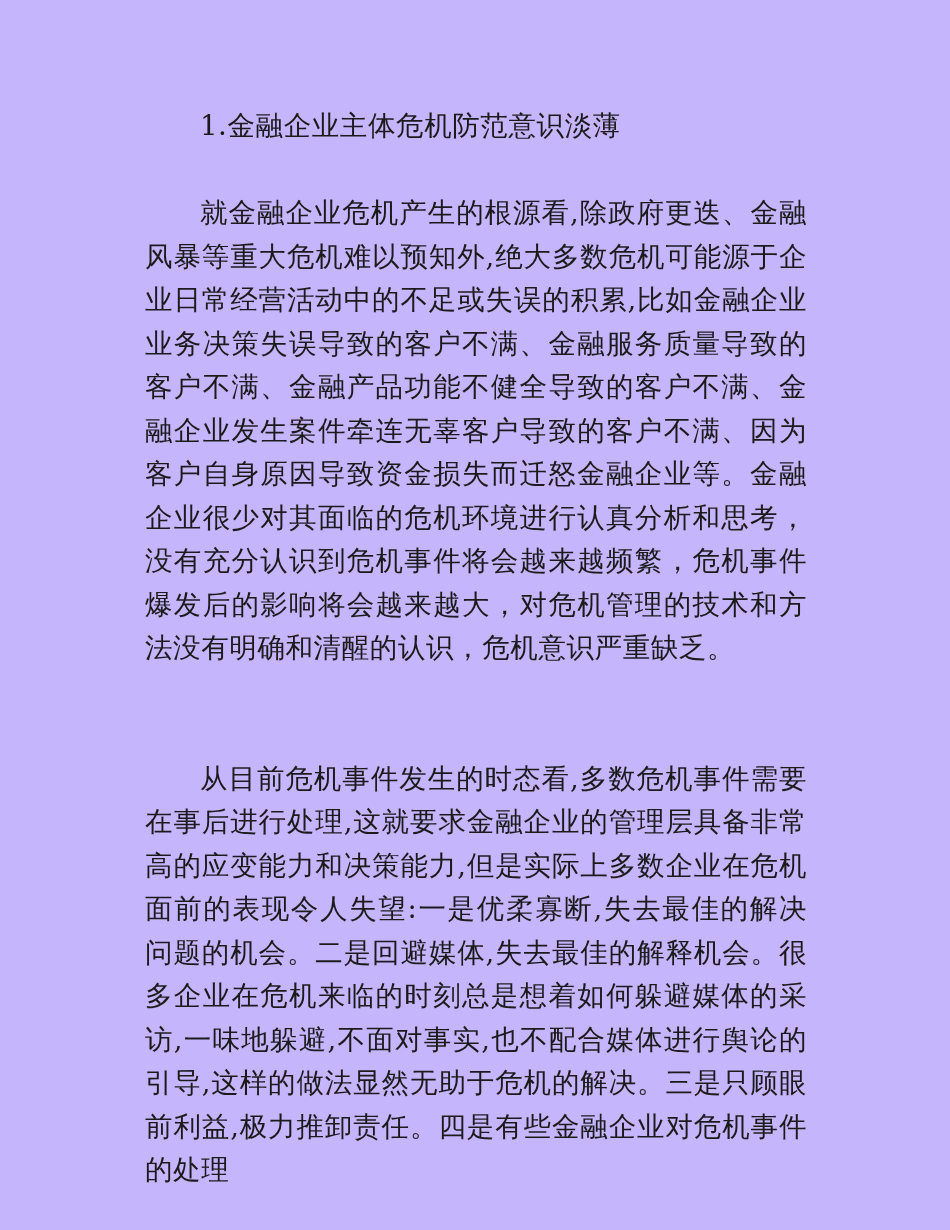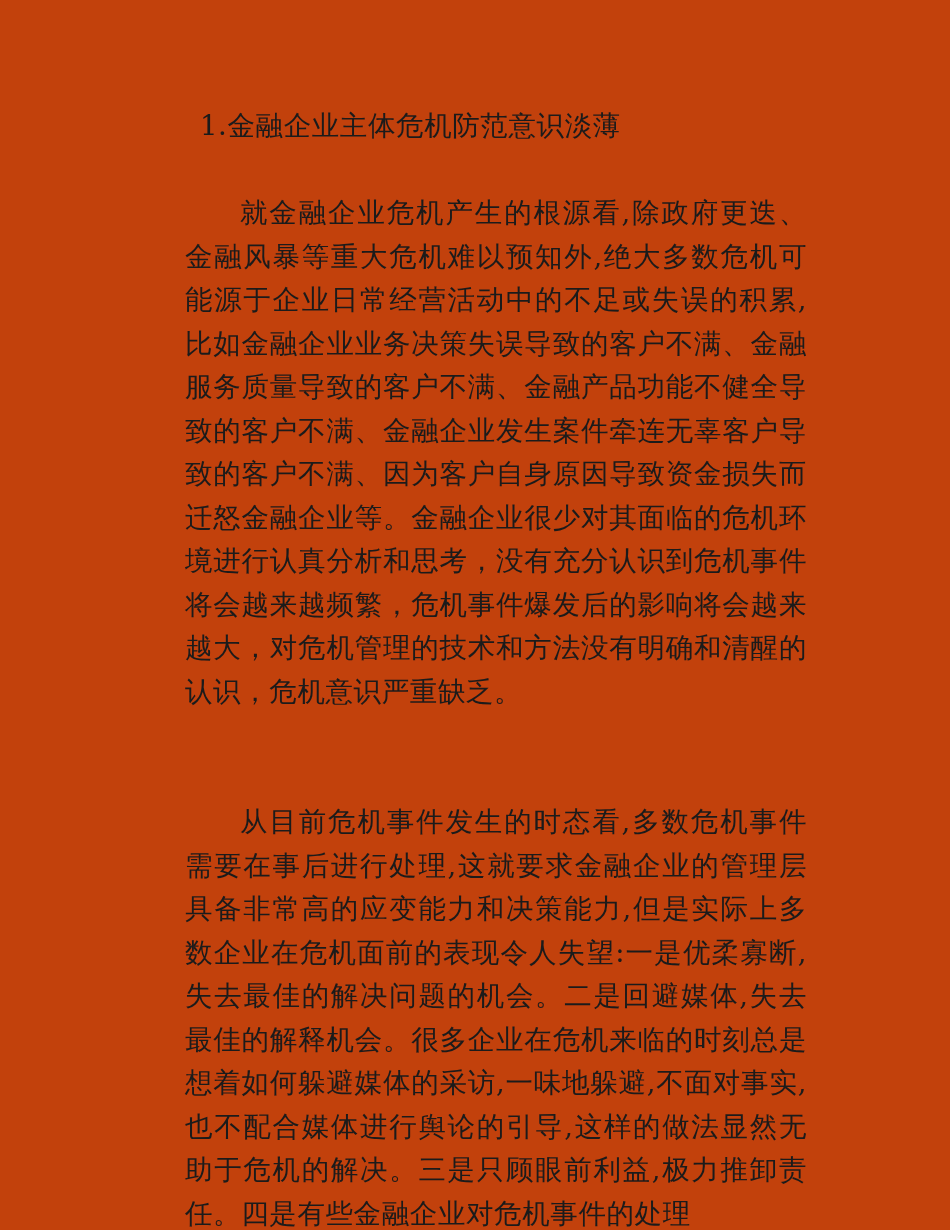--- a/index.html
+++ b/index.html
@@ -15,21 +15,21 @@
     overflow: hidden;
     font-family: "DejaVu Serif", "Liberation Serif", serif;
     color: #1b1b1b;
     -webkit-font-smoothing: antialiased;
   }
 
   #page {
     position: relative;
     width: 950px;
     height: 1230px;
-    background: #c2410c;
+    background: #c4b5fd;
     box-sizing: border-box;
   }
 
   #text-column {
     position: absolute;
     left: 145px;
     top: 104px;
     width: 662px;
   }
 
@@ -47,21 +47,20 @@
   }
 
   .doc-heading {
     text-indent: 2em;
     text-align: left;
     font-weight: 400;
   }
 
   .doc-paragraph {
     text-indent: 2em;
-    margin-left: 40px;
   }
 
   
   .spacer-line {
     height: 43.5px;
   }
 </style>
 </head>
 <body>
 

